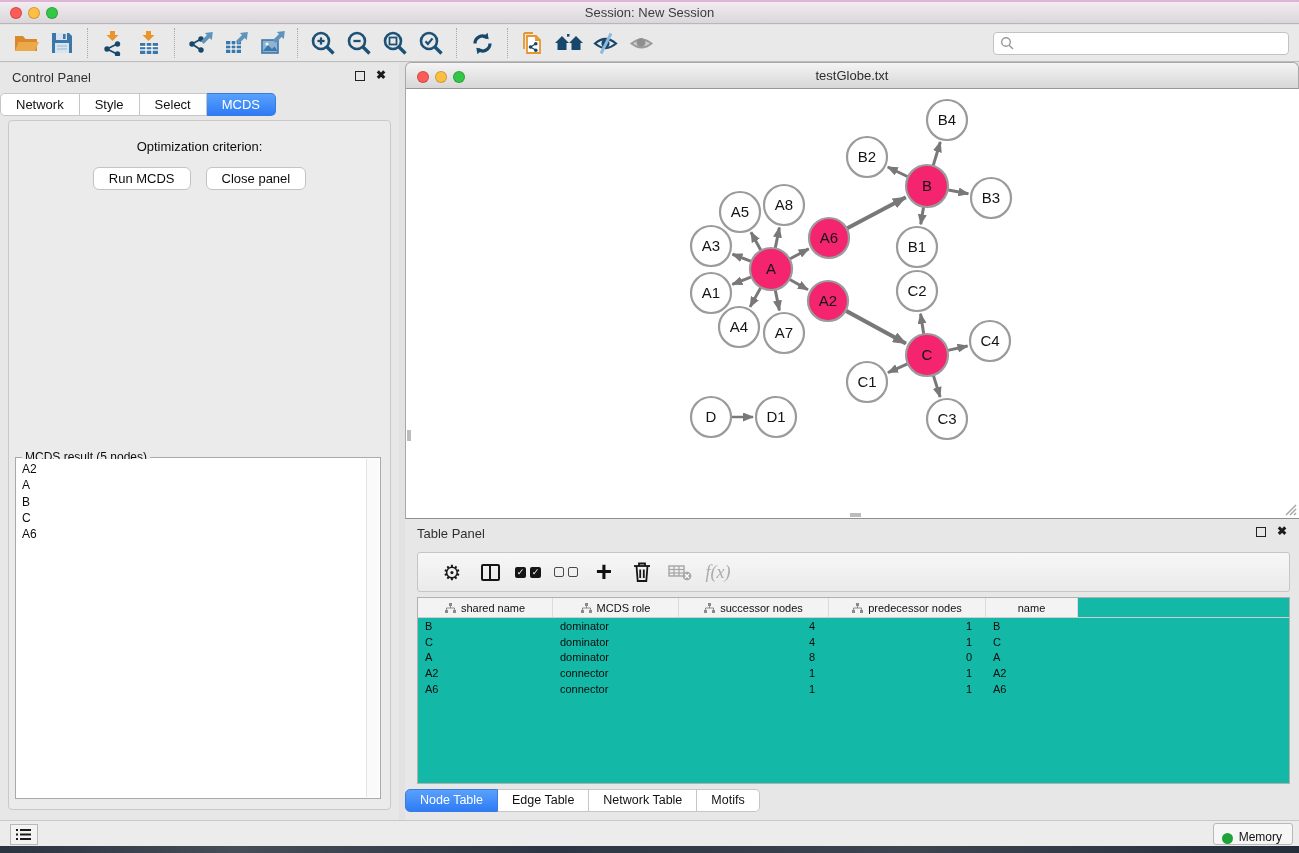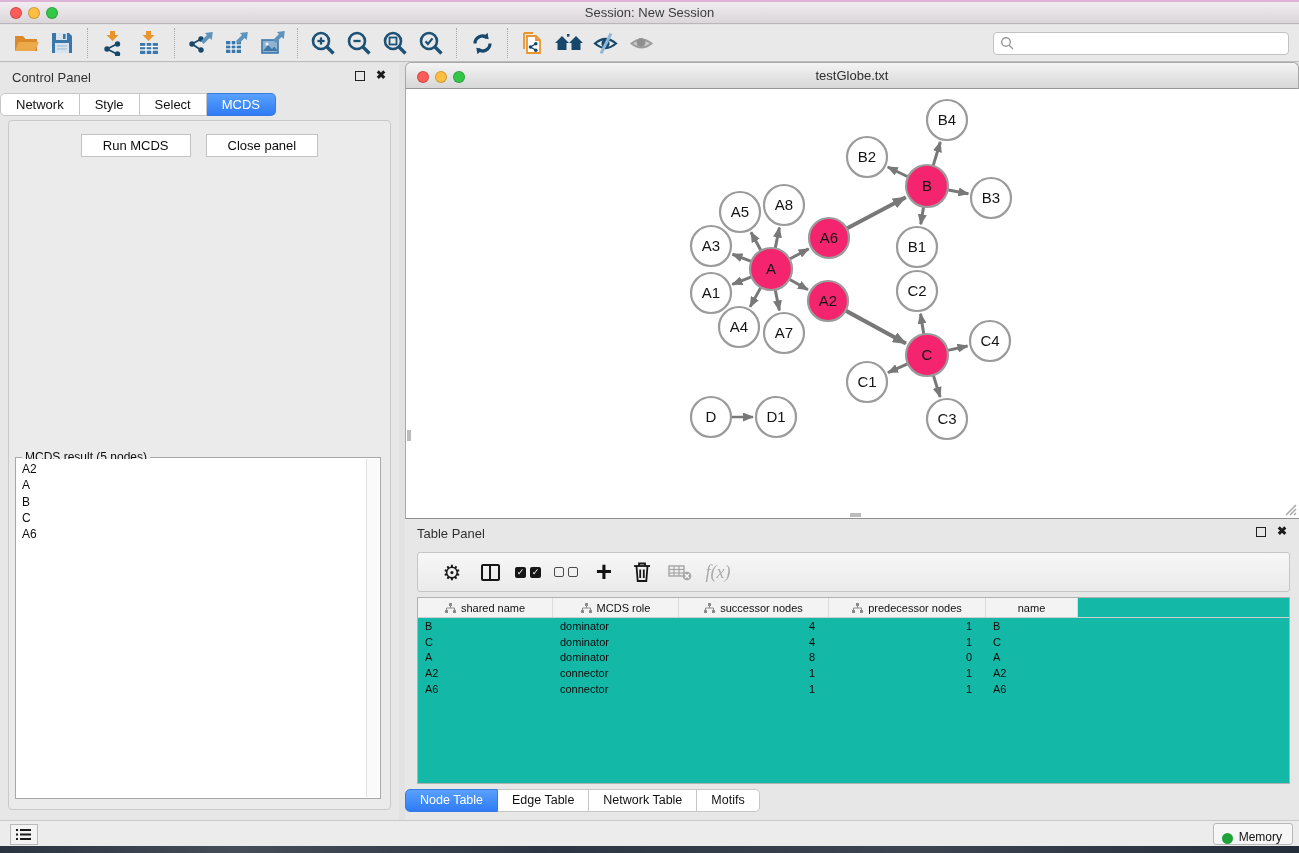--- a/index.html
+++ b/index.html
@@ -37,22 +37,22 @@
   .seg.active { background:linear-gradient(#59a1fc,#2e7bf6); border-color:#3a7be0; color:#fff; }
   .cp-content { position:absolute; top:57px; left:8px; right:8px; bottom:10px;
     background:#ebebeb; border:1px solid #c9c9c9; border-radius:4px; }
   .opt-label { text-align:center; margin-top:18px; font-size:13px; color:#0c0c0c; }
   .dropdown { position:relative; margin:9px auto 0; width:312px; height:24px; background:#fff;
     border:1px solid #b5b5b5; border-radius:4px; font-size:13px; color:#0c0c0c;
     display:flex; align-items:center; padding-left:9px; }
   .stepper { position:absolute; right:2px; top:2px; width:19px; height:18px; border-radius:3px;
     background:linear-gradient(#6fb3fd,#2d7bf7); display:flex; align-items:center; justify-content:center; }
   .cp-btns { display:flex; justify-content:center; gap:15px; margin-top:13px; }
-  .cp-btns button { height:23px; padding:0 21px; background:#fff; border:1px solid #c3c3c3;
-    border-radius:0; font-size:13px; color:#0c0c0c; font-family:"Liberation Sans",sans-serif; }
+  .cp-btns button { height:23px; padding:0 15px; background:#fff; border:1px solid #c3c3c3;
+    border-radius:6px; font-size:13px; color:#0c0c0c; font-family:"Liberation Sans",sans-serif; }
   .result-box { position:absolute; left:6px; right:9px; top:336px; bottom:10px;
     border:1px solid #a9a9a9; background:#fff; }
   .result-legend { position:absolute; top:-8px; left:6px; background:#ebebeb; padding:0 3px; font-size:12px; color:#0c0c0c; }
   .result-list { position:absolute; inset:1px 14px 1px 1px; background:#fff; overflow:hidden; padding:2px 0 0 5px; }
   .result-item { font-size:12px; line-height:16.3px; color:#0c0c0c; }
   .result-scroll { position:absolute; top:1px; bottom:1px; right:1px; width:13px; background:#fafafa; border-left:1px solid #e3e3e3; }
 
   
   .net-window { position:absolute; left:405px; top:62px; width:894px; height:457px; }
   .net-titlebar { position:absolute; top:0; left:0; right:0; height:27px;
@@ -277,20 +277,21 @@
     <span class="float-ico cp-float"></span>
     <span class="close-ico cp-close">✖</span>
   </div>
   <div class="seg-tabs" id="cp-tabs">
       <span class="seg">Network</span>
       <span class="seg">Style</span>
       <span class="seg">Select</span>
       <span class="seg active">MCDS</span>
     </div>
   <div class="cp-content">
+    <div class="opt-label">Optimization criterion:</div>
     <div class="cp-btns">
       <button>Run MCDS</button>
       <button>Close panel</button>
     </div>
     <div class="result-box">
       <span class="result-legend">MCDS result (5 nodes)</span>
       <div class="result-list" id="result-list">
           <div class="result-item">A2</div>
           <div class="result-item">A</div>
           <div class="result-item">B</div>

